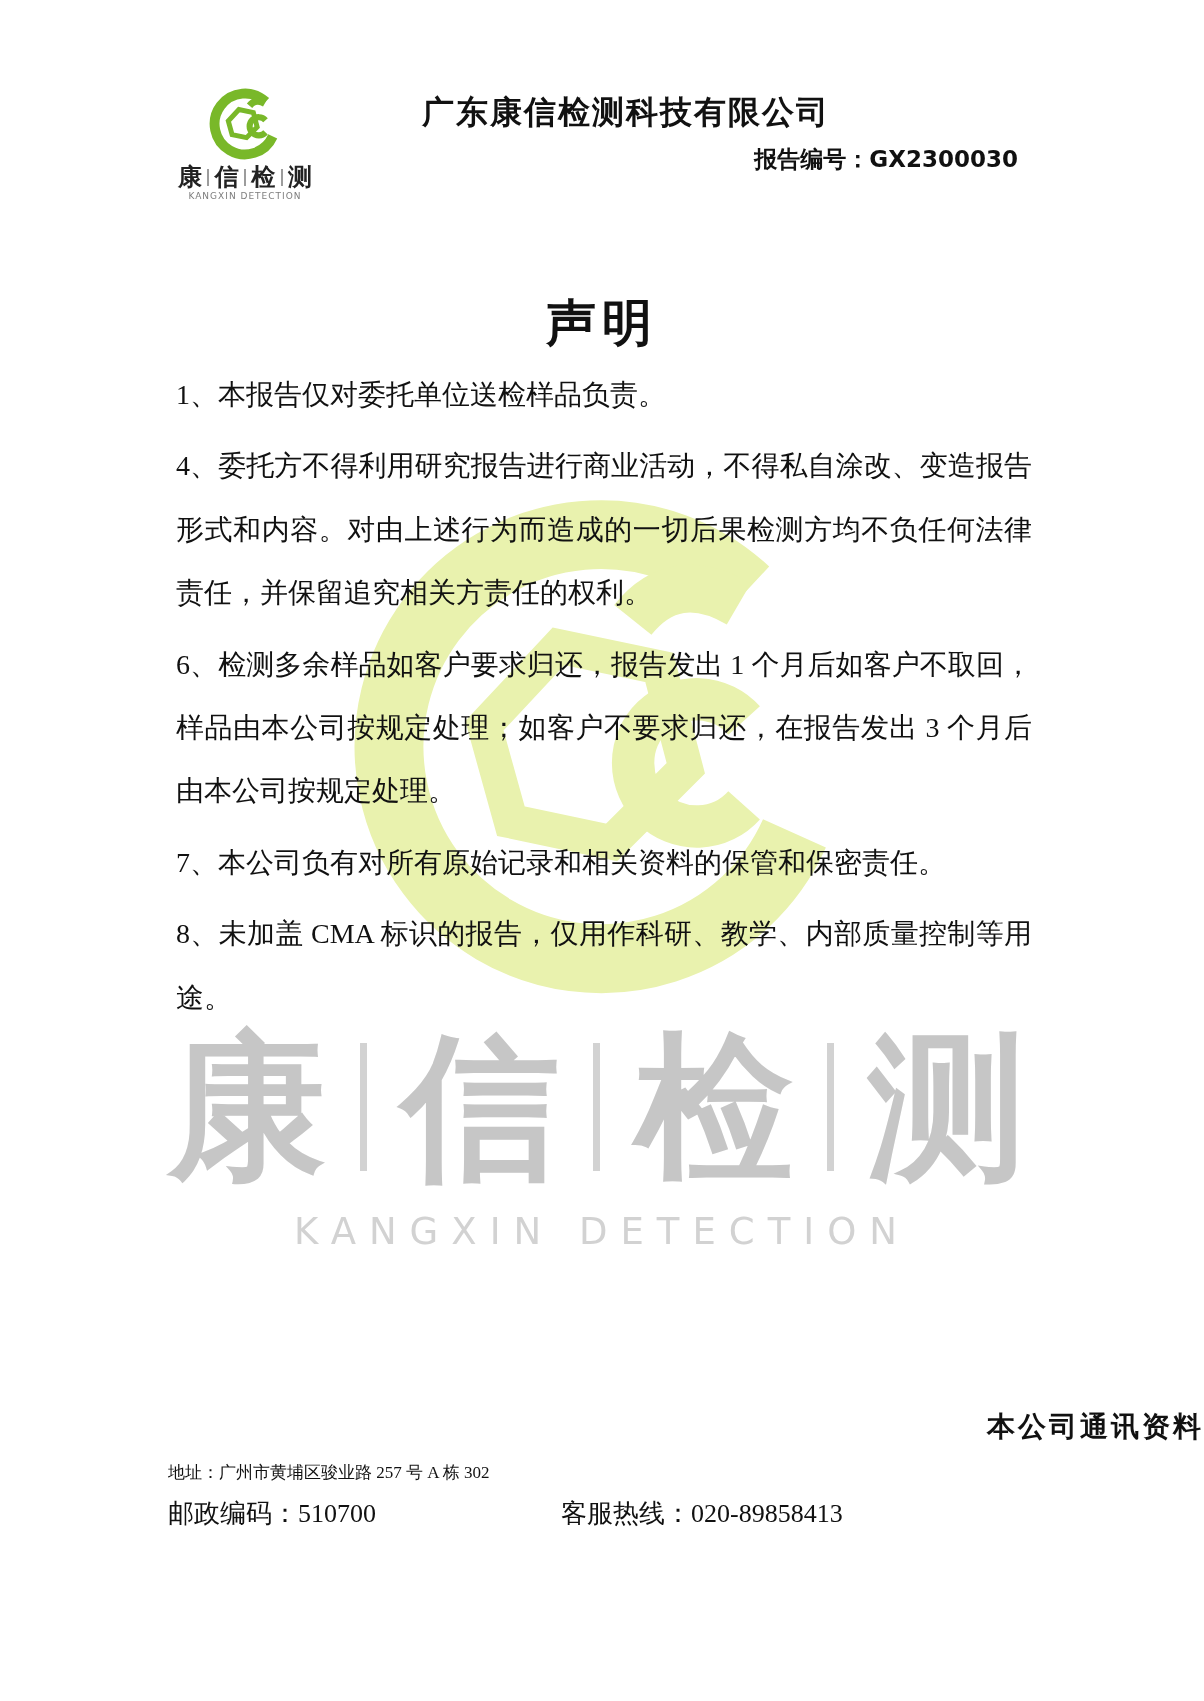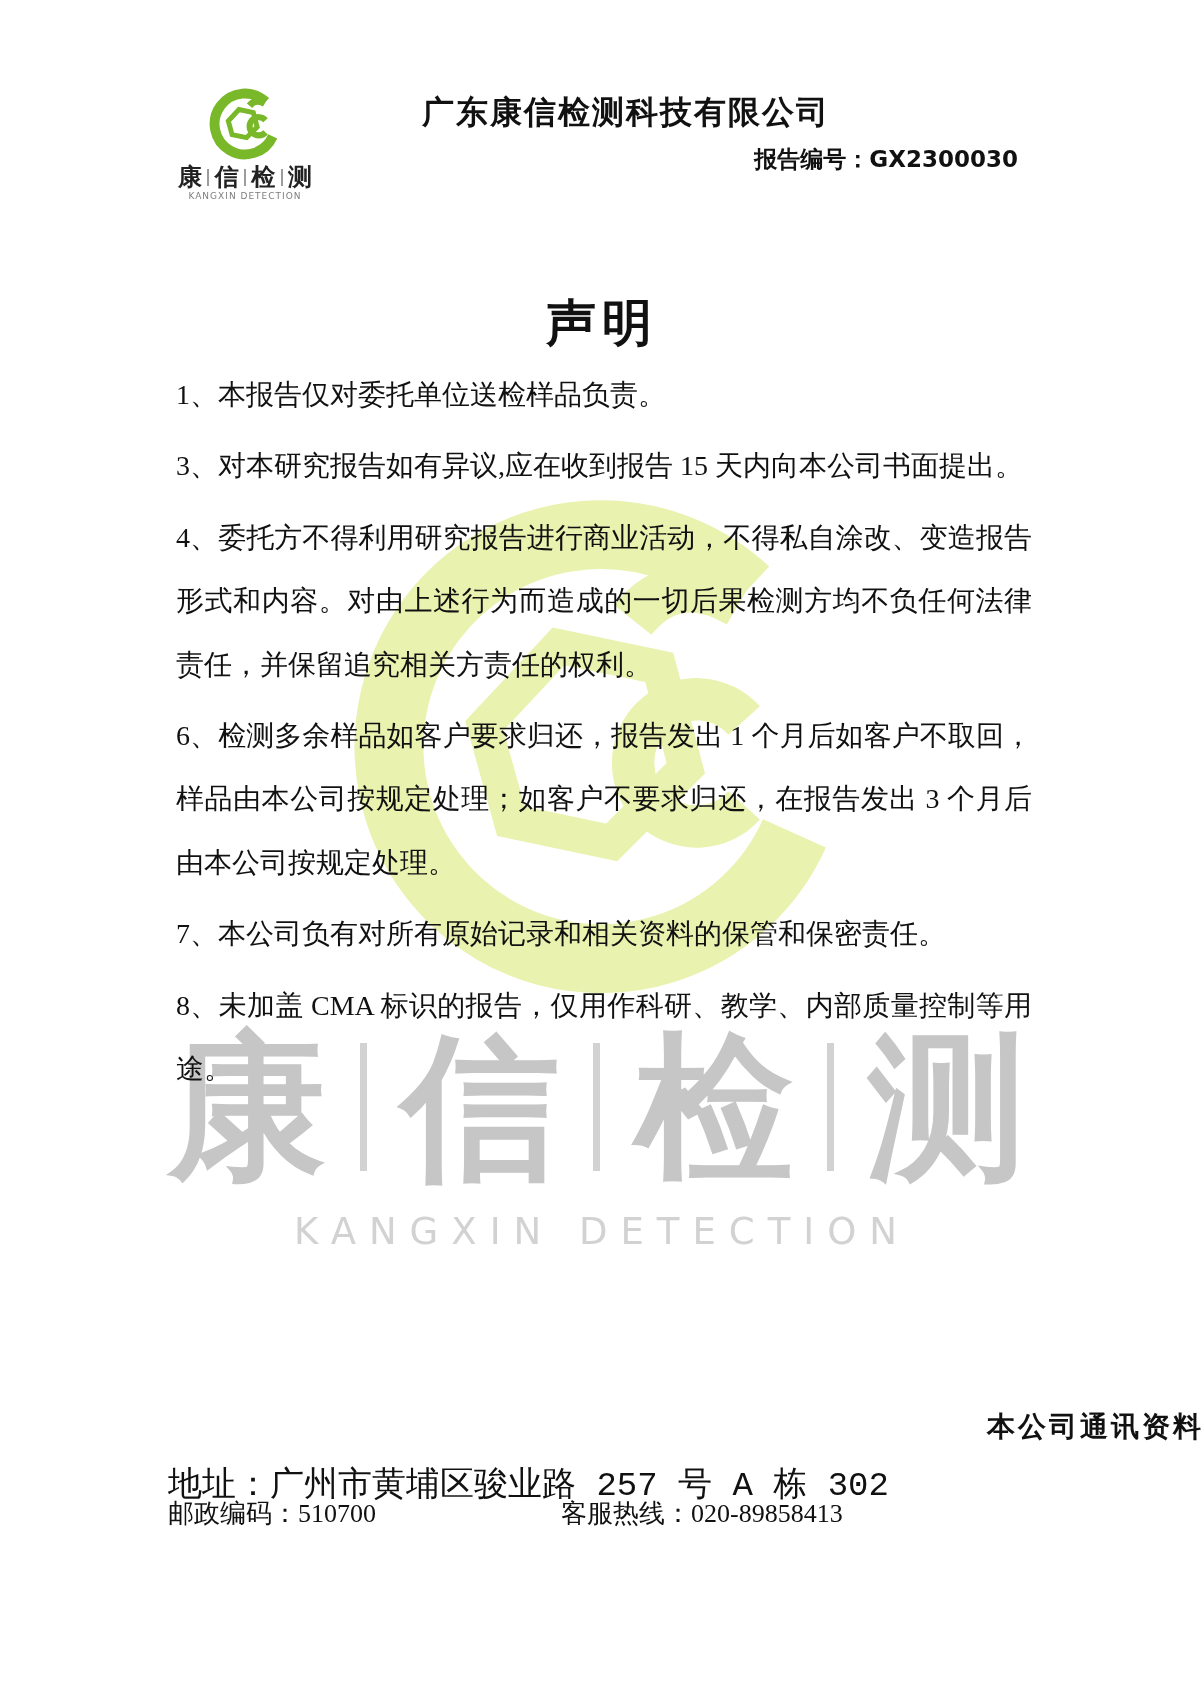--- a/index.html
+++ b/index.html
@@ -67,21 +67,21 @@
   }
   .statement p{
     margin:8px;text-align:justify;text-align-last:left;
     word-break:break-all;
   }
   
   .contact-title{
     position:absolute;left:0;top:1408px;width:100%;
     text-align:right;font-size:28px;font-weight:700;letter-spacing:3px;
   }
-  .addr-line{position:absolute;left:168px;top:1461px;font-size:34px;white-space:nowrap;font-family:Liberation Mono, monospace;}
+  .addr-line{position:absolute;left:168px;top:1461px;font-size:17px;white-space:nowrap;}
   .post-line{position:absolute;left:168px;top:1496px;font-size:26px;white-space:nowrap;}
   .hotline{position:absolute;left:561px;top:1496px;font-size:26px;white-space:nowrap;text-align:right;}
 </style>
 </head>
 <body>
 
 <div class="page">
 
   <div class="wm wm-logo">
     <svg viewBox="0 0 100 100" fill="none" stroke="currentColor">
@@ -128,21 +128,20 @@
     <div class="company-name">广东康信检测科技有限公司</div>
 
     <div class="report-no">
       <span>报告编号：</span><span class="val">GX2300030</span>
     </div>
 
     <div class="doc-title">声明</div>
 
     <div class="statement">
       <p>1、本报告仅对委托单位送检样品负责。</p>
-      <p>3、对本研究报告如有异议,应在收到报告 15 天内向本公司书面提出。</p>
       <p>4、委托方不得利用研究报告进行商业活动，不得私自涂改、变造报告形式和内容。对由上述行为而造成的一切后果检测方均不负任何法律责任，并保留追究相关方责任的权利。</p>
       <p>6、检测多余样品如客户要求归还，报告发出 1 个月后如客户不取回，样品由本公司按规定处理；如客户不要求归还，在报告发出 3 个月后由本公司按规定处理。</p>
       <p>7、本公司负有对所有原始记录和相关资料的保管和保密责任。</p>
       <p>8、未加盖 CMA 标识的报告，仅用作科研、教学、内部质量控制等用途。</p>
     </div>
 
     <div class="contact-title">本公司通讯资料</div>
 
     <div class="addr-line">
       <span>地址：</span><span>广州市黄埔区骏业路 257 号 A 栋 302</span>

